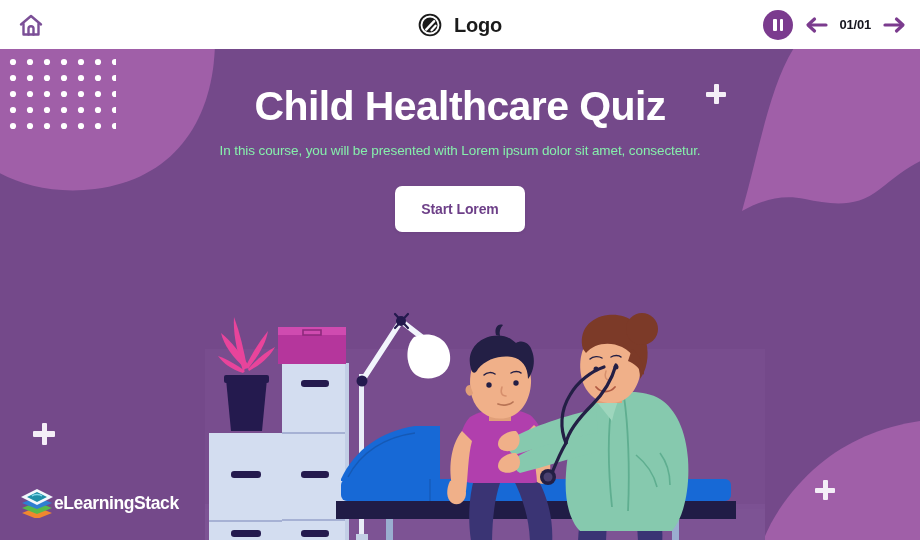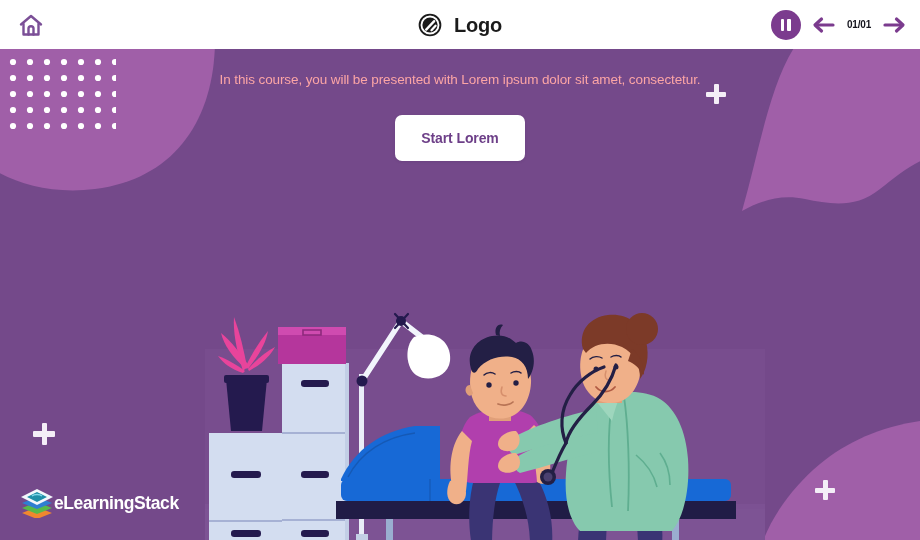--- a/index.html
+++ b/index.html
@@ -22,36 +22,36 @@
   .logo-wrap { position:absolute; left:0; right:0; top:10px; height:30px;
                display:flex; align-items:center; justify-content:center; gap:12px; }
   .logo-mark { width:24px; height:24px; flex:0 0 auto; }
   .logo-text { font-size:20px; font-weight:bold; color:#1b1b1b; letter-spacing:-0.2px; }
   .nav-group { position:absolute; right:14px; top:8px; height:33px;
                display:flex; align-items:center; gap:11px; }
   .pause-btn { width:30px; height:30px; border-radius:50%; background:#7b3b8e;
                display:flex; align-items:center; justify-content:center; gap:3px; cursor:pointer; }
   .pause-btn i { display:block; width:3.5px; height:12px; background:#fff; border-radius:1px; }
   .nav-arrow { width:24px; height:22px; display:flex; align-items:center; justify-content:center; cursor:pointer; }
-  .page-count { font-size:10px; font-weight:bold; color:#15151e; letter-spacing:-0.2px; }
+  .page-count { font-size:13px; font-weight:bold; color:#15151e; letter-spacing:-0.2px; }
 
   
   .bg-layer { position:absolute; top:49px; left:0; width:920px; height:491px; overflow:hidden; z-index:1; }
   .dotgrid { position:absolute; left:6px; top:6px; z-index:4; }
   .plus { position:absolute; z-index:5; }
   .plus b { position:absolute; background:#f4eef7; border-radius:1px; display:block; }
 
   
   .hero { position:absolute; top:49px; left:0; width:920px; z-index:20; text-align:center; }
   .hero h1 {
     margin-top:35px; font-size:41px; line-height:1.1; font-weight:bold;
     color:#ffffff; letter-spacing:-0.6px;
   }
   .hero p {
-    margin-top:23px; font-size:13.5px; color:#fca5a5; font-weight:400; letter-spacing:-0.1px;
+    margin-top:14px; font-size:13.5px; color:#86efac; font-weight:400; letter-spacing:-0.1px;
   }
   .start-btn {
     margin:28px auto 0; width:130px; height:46px; background:#ffffff;
     border:none; border-radius:7px; cursor:pointer;
     font-family:"Liberation Sans", sans-serif;
     font-size:14px; font-weight:bold; color:#6d3f88; letter-spacing:-0.1px;
     display:block; box-shadow:0 1px 3px rgba(40,10,60,.10);
   }
 
   
@@ -270,20 +270,21 @@
     <g fill="none" stroke="#231f45" stroke-width="3.2" stroke-linecap="round">
       <path d="M604 318 C592 322, 578 332, 570 346 C560 362, 560 380, 566 394"></path>
       <path d="M616 316 C612 330, 604 344, 592 356 C578 370, 568 384, 566 394"></path>
       <path d="M566 394 C560 404, 556 414, 552 424"></path>
       <circle cx="548" cy="428" r="8" fill="#231f45" stroke="none"></circle>
       <circle cx="548" cy="428" r="4.5" fill="#4a4070" stroke="none"></circle>
     </g>
   </svg>
 
   <div class="hero">
+    <h1>Child Healthcare Quiz</h1>
     <p>In this course, you will be presented with Lorem ipsum dolor sit amet, consectetur.</p>
     <button class="start-btn">Start Lorem</button>
   </div>
 
   <div class="brand">
     <svg width="34" height="30" viewBox="0 0 34 30">
       <path d="M17 19 L2 25 L17 31 L32 25 Z" fill="#f0872e"></path>
       <path d="M17 14 L2 20 L17 26 L32 20 Z" fill="#57b94a"></path>
       <path d="M17 9 L2 15 L17 21 L32 15 Z" fill="#2f7fd1"></path>
       <path d="M17 1 L1 9 L17 17 L33 9 Z" fill="#f3f7fb"></path>

